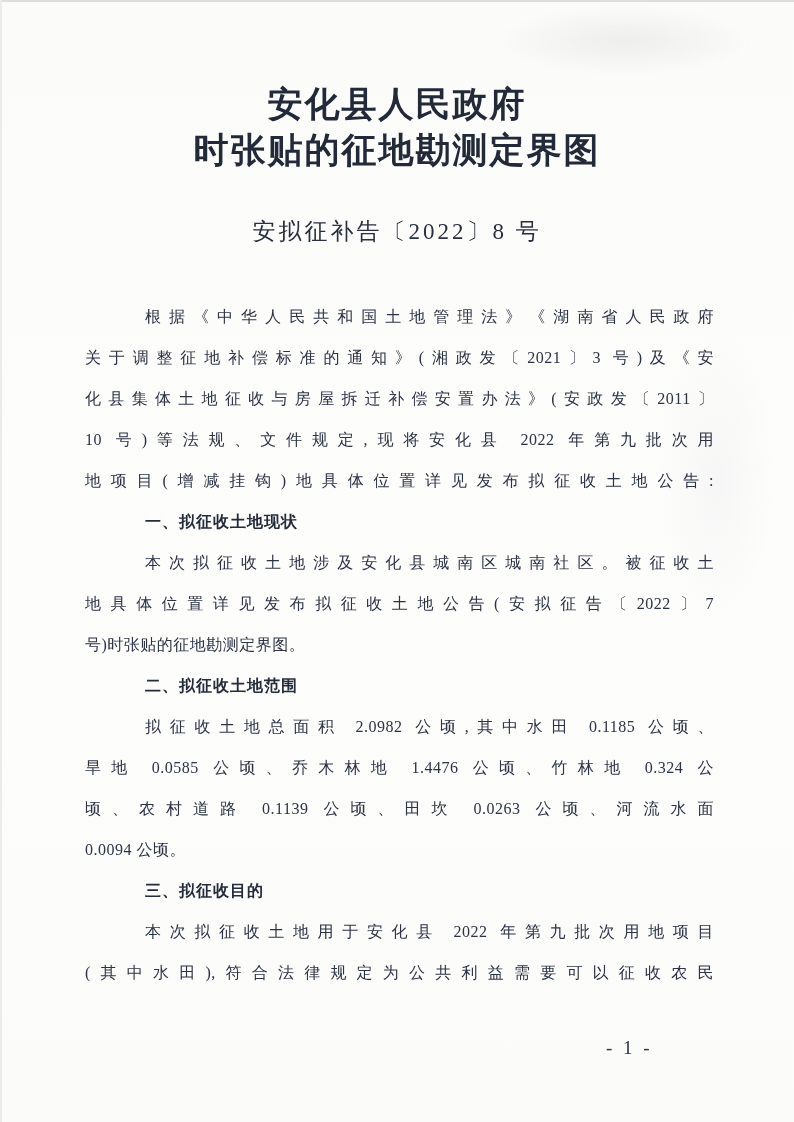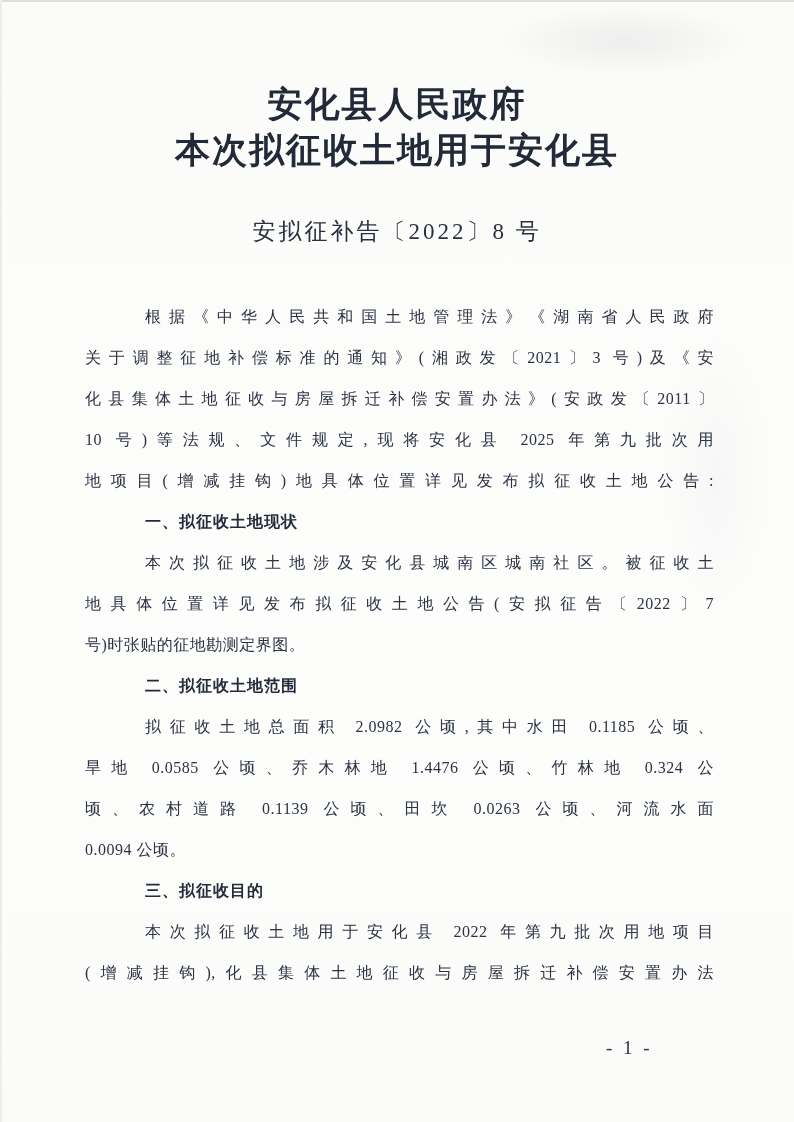--- a/index.html
+++ b/index.html
@@ -62,43 +62,43 @@
 <body>
 
 <div class="page">
   <div class="edge-top"></div>
   <div class="edge-left"></div>
   <div class="smudge-tr"></div>
   <div class="smudge-mid"></div>
 
   <div class="title-block">
     <div class="title-line">安化县人民政府</div>
-    <div class="title-line">本次拟征收土地用于安化县</div>
+    <div class="title-line">时张贴的征地勘测定界图</div>
   </div>
 
   <div class="doc-number">安拟征补告〔2022〕8 号</div>
 
   <div class="content">
 
     <div class="ln indent">根据《中华人民共和国土地管理法》《湖南省人民政府</div>
     <div class="ln">关于调整征地补偿标准的通知》(湘政发〔2021〕3 号)及《安</div>
     <div class="ln">化县集体土地征收与房屋拆迁补偿安置办法》(安政发〔2011〕</div>
-    <div class="ln">10 号)等法规、文件规定,现将安化县 2025 年第九批次用</div>
+    <div class="ln">10 号)等法规、文件规定,现将安化县 2022 年第九批次用</div>
     <div class="ln">地项目(增减挂钩)地具体位置详见发布拟征收土地公告:</div>
 
     <div class="ln head indent short">一、拟征收土地现状</div>
     <div class="ln indent">本次拟征收土地涉及安化县城南区城南社区。被征收土</div>
     <div class="ln">地具体位置详见发布拟征收土地公告(安拟征告〔2022〕7</div>
     <div class="ln short">号)时张贴的征地勘测定界图。</div>
 
     <div class="ln head indent short">二、拟征收土地范围</div>
     <div class="ln indent">拟征收土地总面积 2.0982 公顷,其中水田 0.1185 公顷、</div>
     <div class="ln">旱地 0.0585 公顷、乔木林地 1.4476 公顷、竹林地 0.324 公</div>
     <div class="ln">顷、农村道路 0.1139 公顷、田坎 0.0263 公顷、河流水面</div>
     <div class="ln short">0.0094 公顷。</div>
 
     <div class="ln head indent short">三、拟征收目的</div>
     <div class="ln indent">本次拟征收土地用于安化县 2022 年第九批次用地项目</div>
-    <div class="ln">(增减挂钩),化县集体土地征收与房屋拆迁补偿安置办法</div>
+    <div class="ln">(其中水田),符合法律规定为公共利益需要可以征收农民</div>
   </div>
 
   <div class="page-number">- 1 -</div>
 </div>
 
 </body></html>

